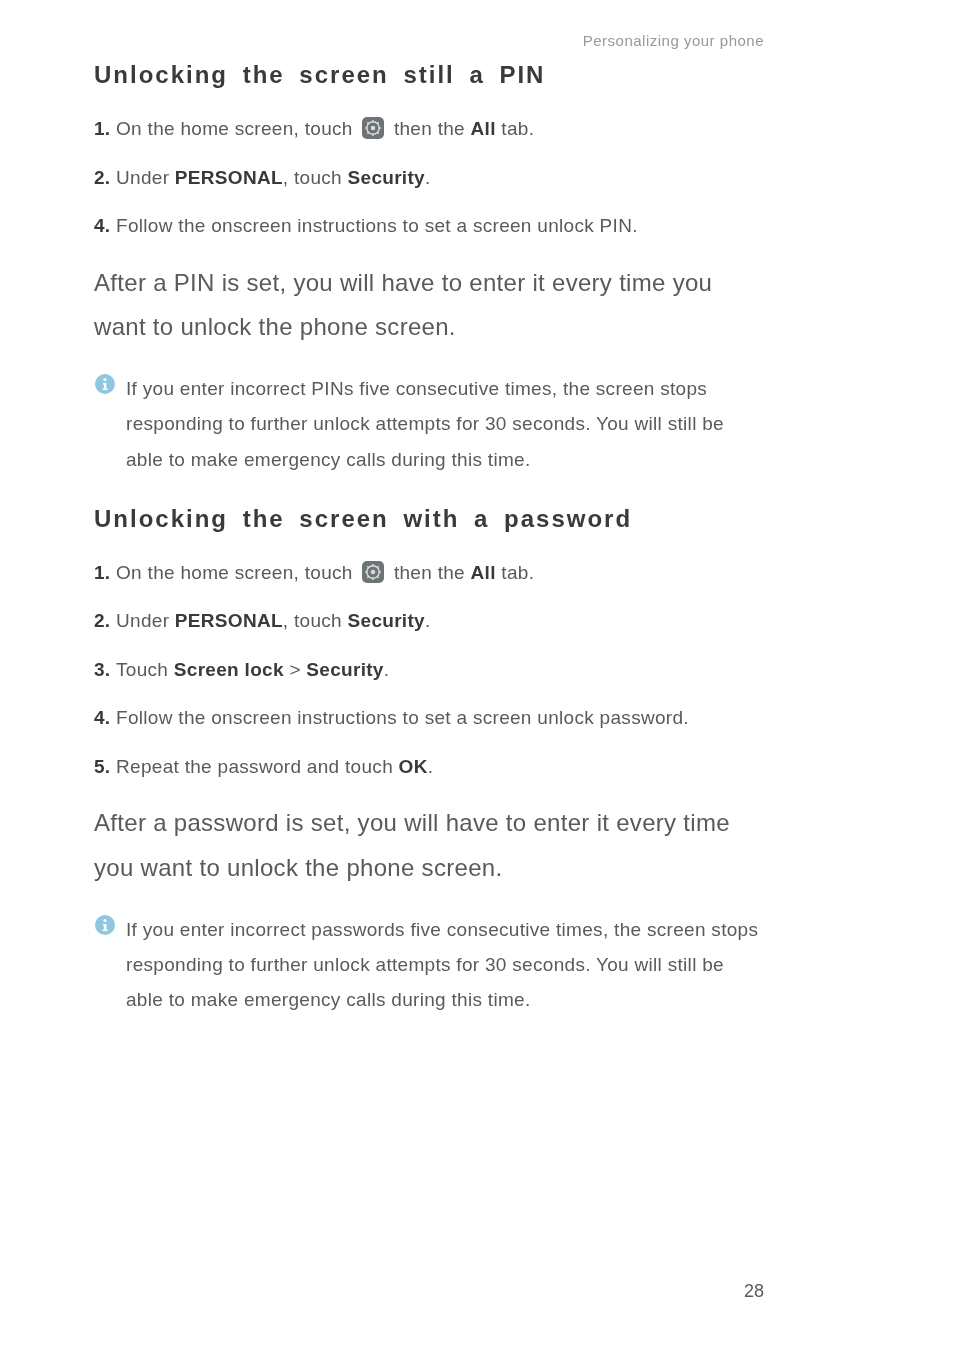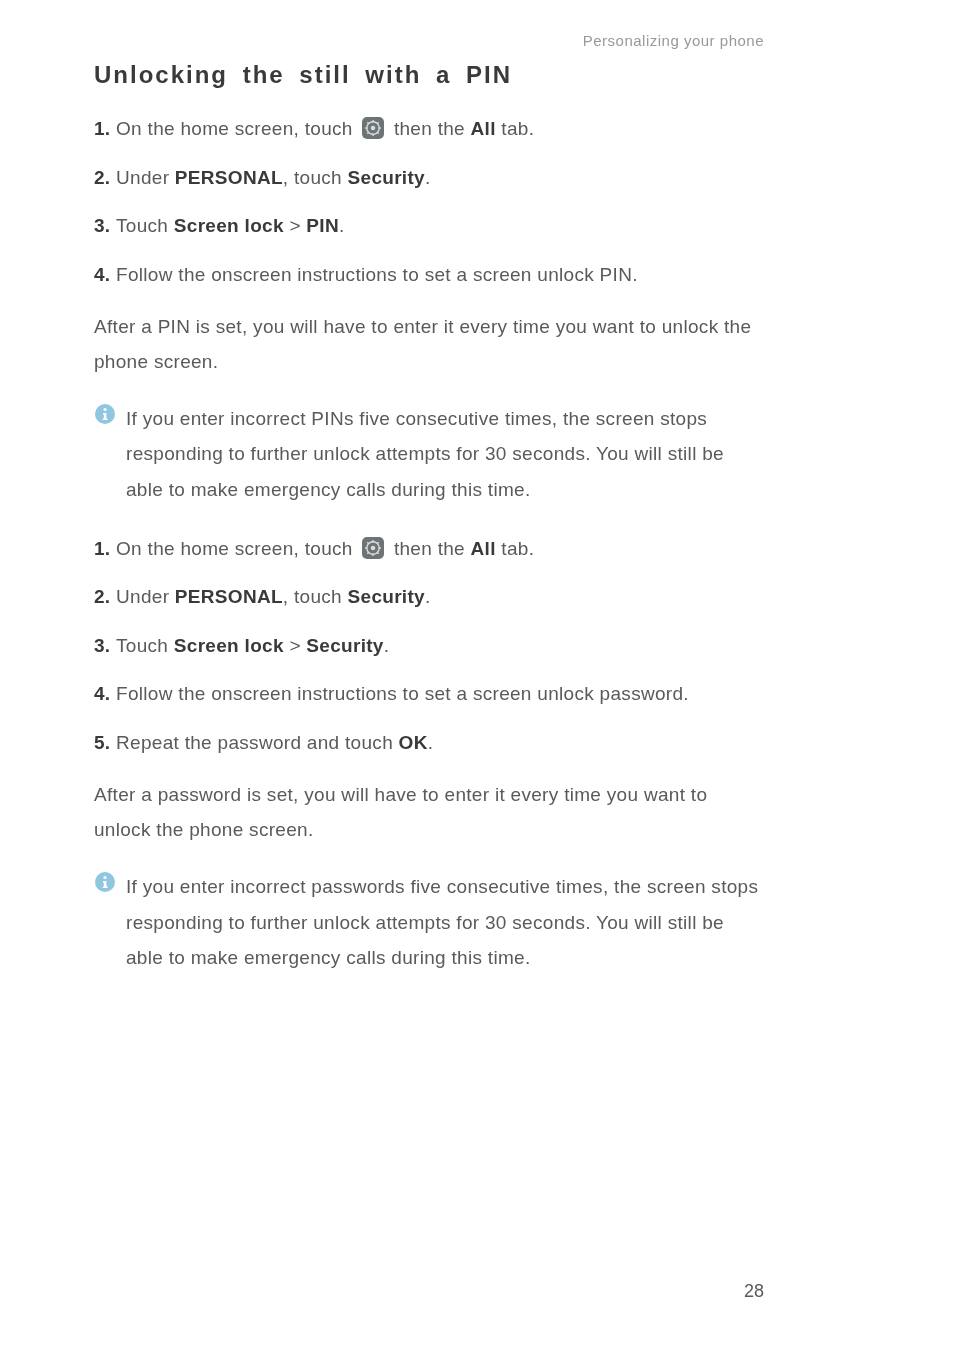--- a/index.html
+++ b/index.html
@@ -40,21 +40,21 @@
     }
     .step .num {
       font-weight: 700;
       color: #3a3a3a;
     }
     .bold {
       font-weight: 700;
       color: #3a3a3a;
     }
     .para {
-      font-size: 19px;
+      font-size: 24px;
       color: #5a5a5a;
       line-height: 1.85;
       margin: 12px 0 22px 0;
       letter-spacing: 0.3px;
     }
     .info-block {
       display: flex;
       align-items: flex-start;
       margin: 0 0 28px 0;
     }
@@ -91,21 +91,21 @@
       margin-top: 8px;
     }
   </style>
 </head>
 <body>
 
 <div class="page">
 
   <div class="header-right">Personalizing your phone</div>
 
-  <h2>Unlocking the still with a PIN</h2>
+  <h2>Unlocking the screen still a PIN</h2>
 
   <p class="step">
     <span class="num">1. </span><span>On the home screen, touch </span><span class="settings-icon"><svg width="22" height="22" viewBox="0 0 22 22">
           <rect x="0" y="0" width="22" height="22" rx="5" fill="#6d7475"></rect>
           <circle cx="11" cy="11" r="6.2" fill="none" stroke="#d8dadb" stroke-width="1.4"></circle>
           <g stroke="#d8dadb" stroke-width="1.4">
             <line x1="11" y1="3" x2="11" y2="5.5"></line>
             <line x1="11" y1="16.5" x2="11" y2="19"></line>
             <line x1="3" y1="11" x2="5.5" y2="11"></line>
             <line x1="16.5" y1="11" x2="19" y2="11"></line>
@@ -115,41 +115,39 @@
             <line x1="7" y1="15" x2="5.3" y2="16.7"></line>
           </g>
           <circle cx="11" cy="11" r="2.3" fill="#d8dadb"></circle>
         </svg></span><span> then the </span><span class="bold">All</span><span> tab.</span>
   </p>
 
   <p class="step">
     <span class="num">2. </span><span>Under </span><span class="bold">PERSONAL</span><span>, touch </span><span class="bold">Security</span><span>.</span>
   </p>
 
-  <p class="step">
-    <span class="num">3. </span><span>Touch </span><span class="bold">Screen lock</span><span> &gt; </span><span class="bold">PIN</span><span>.</span>
-  </p>
 
   <p class="step">
     <span class="num">4. </span><span>Follow the onscreen instructions to set a screen unlock PIN.</span>
   </p>
 
   <p class="para">After a PIN is set, you will have to enter it every time you want to unlock the phone screen.</p>
 
   <div class="info-block">
     <span class="info-icon">
       <svg width="22" height="22" viewBox="0 0 22 22">
           <circle cx="11" cy="11" r="10" fill="#8fc6e0"></circle>
           <circle cx="11" cy="6.5" r="1.6" fill="#fff"></circle>
           <path d="M 9 10 L 12.4 10 L 12.4 15.5 L 13.6 15.5 L 13.6 17 L 8.6 17 L 8.6 15.5 L 9.8 15.5 L 9.8 11.5 L 9 11.5 Z" fill="#fff"></path>
         </svg>
     </span>
     <div class="info-text">If you enter incorrect PINs five consecutive times, the screen stops responding to further unlock attempts for 30 seconds. You will still be able to make emergency calls during this time.</div>
   </div>
 
+  <h2 class="second">Unlocking the screen with a password</h2>
 
   <p class="step">
     <span class="num">1. </span><span>On the home screen, touch </span><span class="settings-icon"><svg width="22" height="22" viewBox="0 0 22 22">
           <rect x="0" y="0" width="22" height="22" rx="5" fill="#6d7475"></rect>
           <circle cx="11" cy="11" r="6.2" fill="none" stroke="#d8dadb" stroke-width="1.4"></circle>
           <g stroke="#d8dadb" stroke-width="1.4">
             <line x1="11" y1="3" x2="11" y2="5.5"></line>
             <line x1="11" y1="16.5" x2="11" y2="19"></line>
             <line x1="3" y1="11" x2="5.5" y2="11"></line>
             <line x1="16.5" y1="11" x2="19" y2="11"></line>

